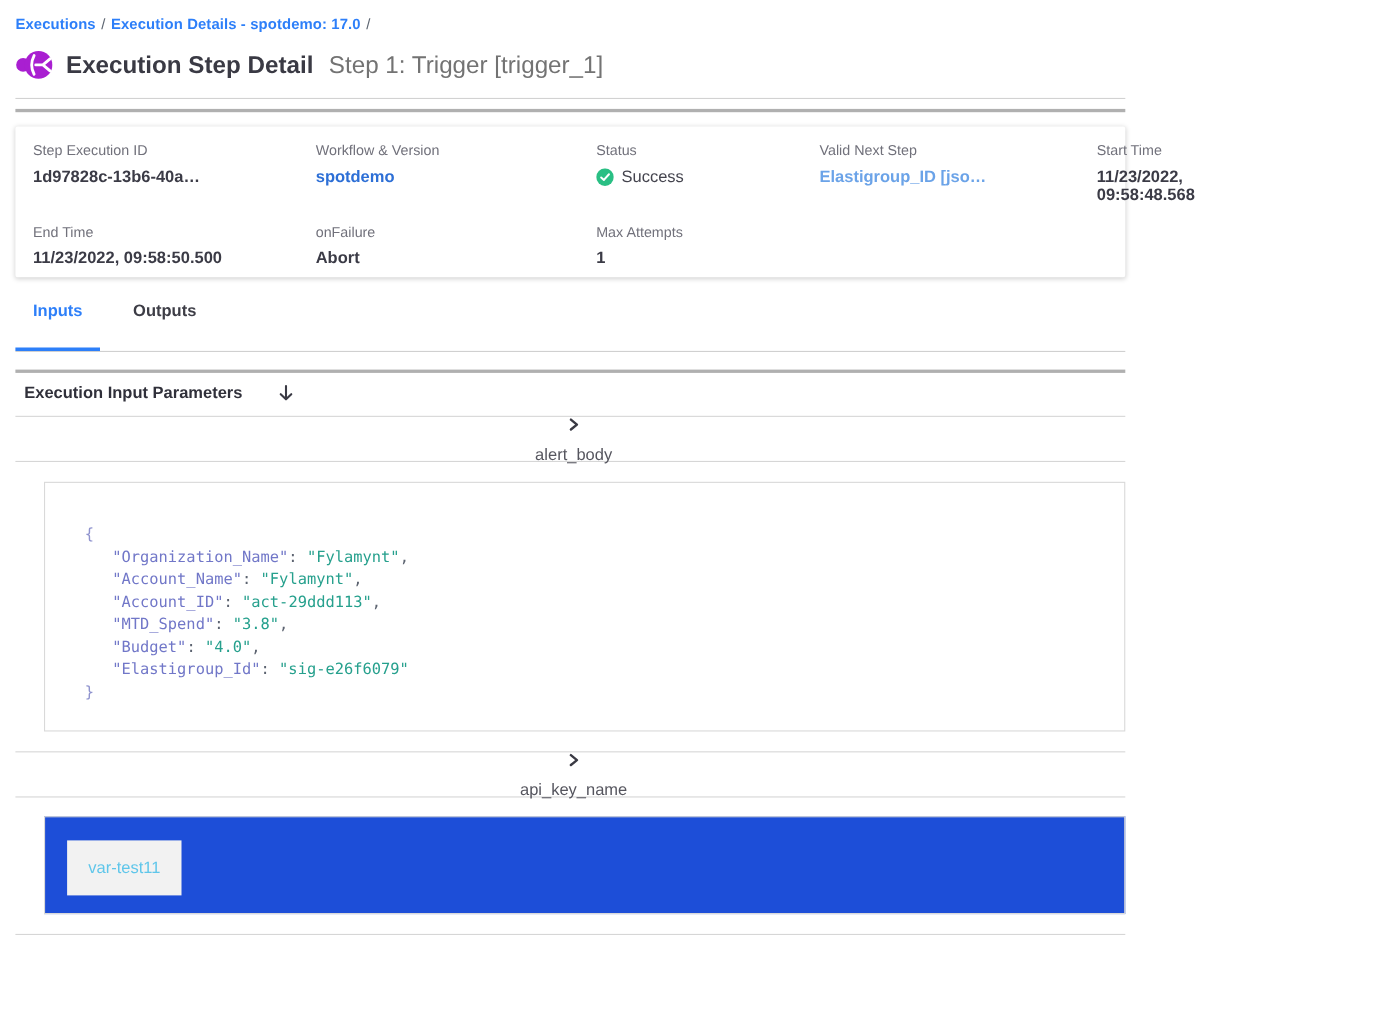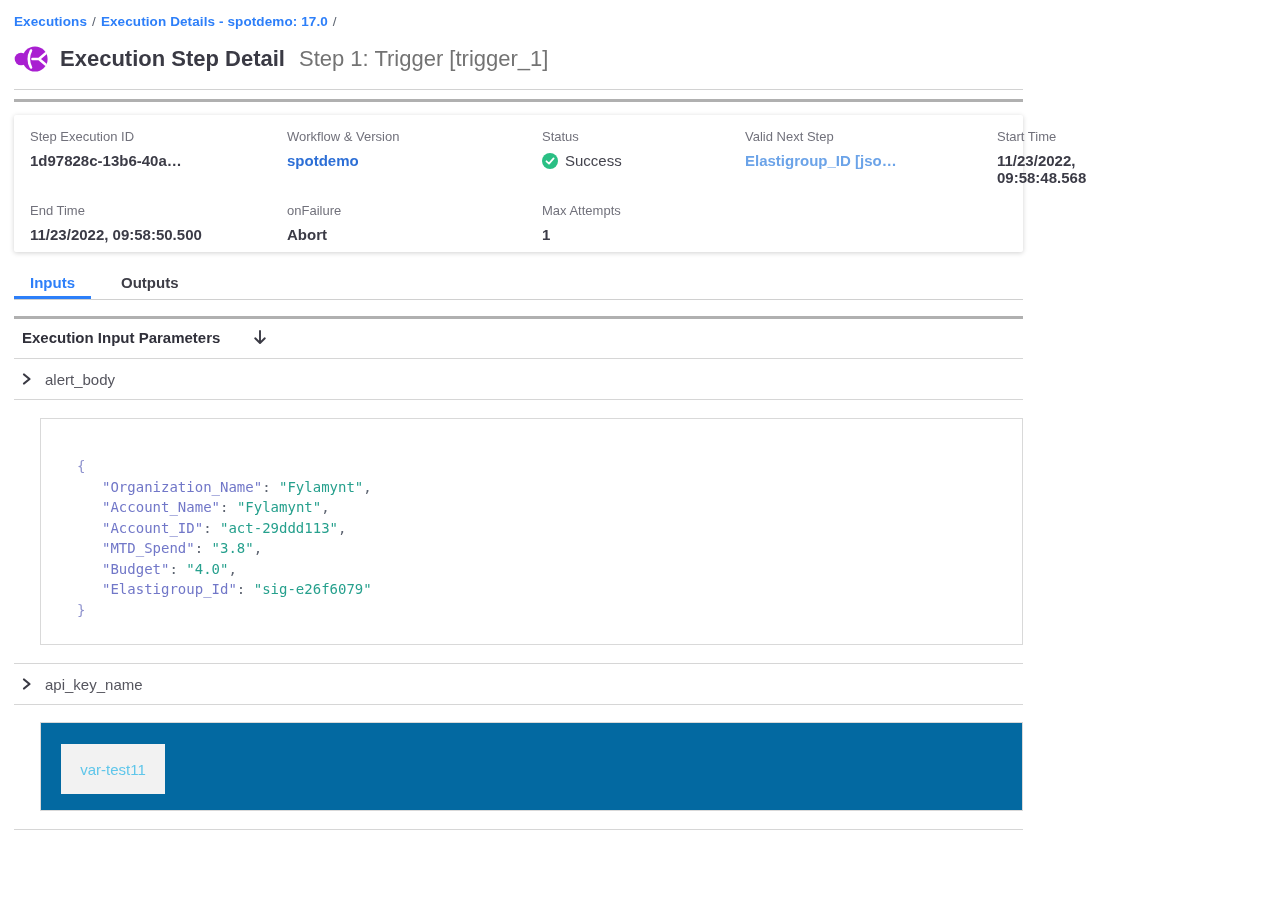--- a/index.html
+++ b/index.html
@@ -32,51 +32,51 @@
   .cell { margin-bottom:17px; }
   .cell .lbl { font-size:13px; color:#71717b; margin-bottom:8px; }
   .cell .val { font-size:15px; font-weight:700; color:#3b3b46; }
   .cell .val.link { color:#2d6fd6; cursor:pointer; }
   .cell .val.link-light { color:#6ba3e8; cursor:pointer; }
   .cell .val.status { font-weight:400; color:#44444e; display:flex; align-items:center; gap:7px; }
   .cell .val.status svg { display:block; }
 
   
   .tabs { margin-top:13px; display:flex; border-bottom:1px solid #d0d0d0; }
-  .tab { font-size:15px; font-weight:700; color:#3d3d46; padding:9px 16px 8px 16px; cursor:pointer; }
+  .tab { font-size:15px; font-weight:700; color:#3d3d46; padding:9px 16px 28px 16px; cursor:pointer; }
   .tab.active { color:#2d7ff9; box-shadow:inset 0 -3px 0 #2d7ff9; }
   .tab + .tab { margin-left:14px; }
   .tabs-section-divider { margin-top:16px; }
 
   
   .params-row { display:flex; align-items:center; gap:32px; padding:10px 0 12px 8px;
     border-bottom:1px solid #d6d6d6; }
   .params-row .params-title { font-size:15px; font-weight:700; color:#30303a; }
   .params-row .dl-icon { cursor:pointer; display:flex; }
 
   
   .section-row { display:flex; align-items:center; gap:12px; height:41px;
-    padding-left:6px; border-bottom:1px solid #d6d6d6; cursor:pointer; }
+    padding-left:6px; border-bottom:1px solid #d6d6d6; cursor:pointer;flex-direction:column; }
   .section-row .chev { display:flex; }
   .section-row .section-name { font-size:15px; color:#55555e; }
   .section-row.last { border-bottom:none; }
 
   
   .code-box { margin:18px 0 0 26px; border:1px solid #d9d9d9; background:#fff;
     height:227px; padding:37px 20px 0 36px; overflow:hidden; }
   .code-line { font-family:"DejaVu Sans Mono", monospace; font-size:14px; line-height:20.5px;
     white-space:pre; }
   .code-line.indent { padding-left:25px; }
   .code-line .brace { color:#8f93ce; }
   .code-line .key { color:#7177c8; }
   .code-line .str { color:#26a08d; }
   .code-line .punct { color:#5c6370; }
 
   
-  .value-box { margin:17px 0 0 26px; border:1px solid #d9d9d9; background:#0369a1;
+  .value-box { margin:17px 0 0 26px; border:1px solid #d9d9d9; background:#1d4ed8;
     height:89px; padding:21px 0 0 20px; }
   .chip { display:inline-flex; align-items:center; justify-content:center;
     min-width:104px; height:50px; background:#f2f2f2; padding:0 15px;
     font-family:"Liberation Sans", sans-serif; font-size:15px; color:#5fc6ea; }
 
   .gap18 { margin-top:18px; }
 </style>
 </head>
 <body>
 

